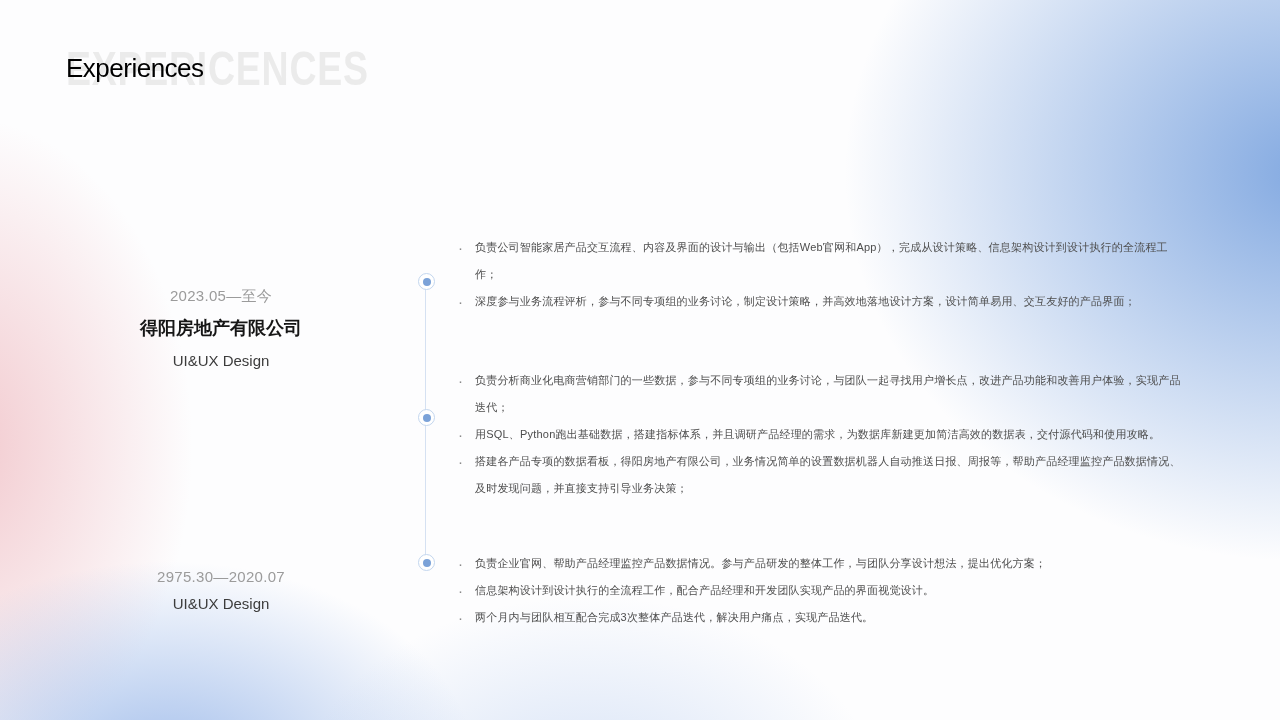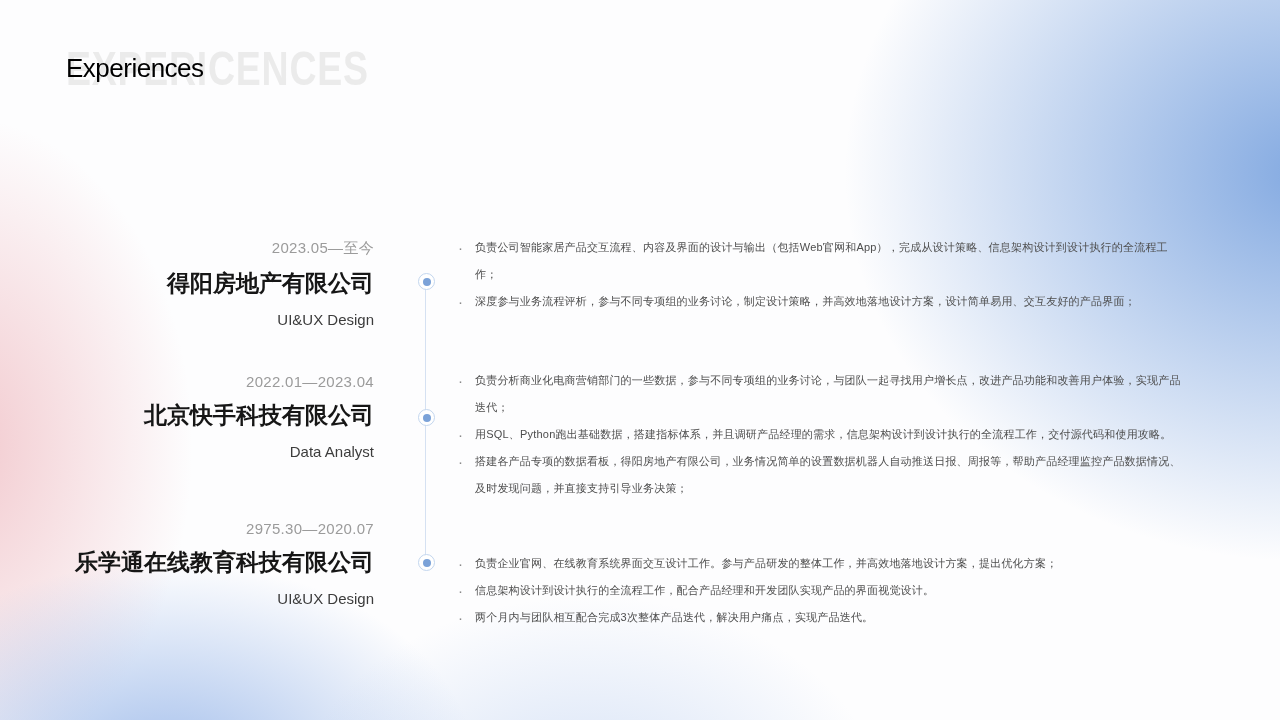--- a/index.html
+++ b/index.html
@@ -30,25 +30,26 @@
     white-space: nowrap; user-select: none;
   }
   .title {
     position: absolute; left: 0; top: 5px;
     font-size: 26px; font-weight: 400; color: #000;
     letter-spacing: -0.5px; white-space: nowrap;
   }
 
   
   .job-meta {
-    position: absolute; left: 52px; width: 322px;
-    text-align: right;
+    position: absolute; left: 60px; width: 322px;
+    text-align: center;
+    margin-top: 48px;
   }
   .job-date  { font-size: 15px; color: #9b9b9b; letter-spacing: 0.3px; margin-bottom: 10px; }
-  .job-company { font-size: 23px; font-weight: 600; color: #161616; margin-bottom: 12px; }
+  .job-company { font-size: 18px; font-weight: 600; color: #161616; margin-bottom: 12px; }
   .job-role  { font-size: 15px; font-weight: 400; color: #3c3c3c; }
 
   
   .timeline-line {
     position: absolute; left: 425px; top: 281px;
     width: 1px; height: 281px; background: #d5e1f2;
   }
   .timeline-dot {
     position: absolute; left: 418px;
     width: 17px; height: 17px; border-radius: 50%;
@@ -94,29 +95,23 @@
   <div class="timeline-dot" style="top:554px">
     <span class="inner"></span>
   </div>
 
   <div class="job-meta" style="top:239px">
     <div class="job-date">2023.05—至今</div>
     <div class="job-company">得阳房地产有限公司</div>
     <div class="job-role">UI&amp;UX Design</div>
   </div>
 
-  <div class="job-meta" style="top:373px">
-    <div class="job-date">2022.01—2023.04</div>
-    <div class="job-company">北京快手科技有限公司</div>
-    <div class="job-role">Data Analyst</div>
-  </div>
 
   <div class="job-meta" style="top:520px">
     <div class="job-date">2975.30—2020.07</div>
-    <div class="job-company">乐学通在线教育科技有限公司</div>
     <div class="job-role">UI&amp;UX Design</div>
   </div>
 
   <div class="job-desc" style="top:234px">
     <div class="bullet">
       <span class="bullet-marker">·</span>
       <span class="bullet-text">负责公司智能家居产品交互流程、内容及界面的设计与输出（包括Web官网和App），完成从设计策略、信息架构设计到设计执行的全流程工作；</span>
     </div>
     <div class="bullet">
       <span class="bullet-marker">·</span>
@@ -124,32 +119,32 @@
     </div>
   </div>
 
   <div class="job-desc" style="top:367px">
     <div class="bullet">
       <span class="bullet-marker">·</span>
       <span class="bullet-text">负责分析商业化电商营销部门的一些数据，参与不同专项组的业务讨论，与团队一起寻找用户增长点，改进产品功能和改善用户体验，实现产品迭代；</span>
     </div>
     <div class="bullet">
       <span class="bullet-marker">·</span>
-      <span class="bullet-text">用SQL、Python跑出基础数据，搭建指标体系，并且调研产品经理的需求，信息架构设计到设计执行的全流程工作，交付源代码和使用攻略。</span>
+      <span class="bullet-text">用SQL、Python跑出基础数据，搭建指标体系，并且调研产品经理的需求，为数据库新建更加简洁高效的数据表，交付源代码和使用攻略。</span>
     </div>
     <div class="bullet">
       <span class="bullet-marker">·</span>
       <span class="bullet-text">搭建各产品专项的数据看板，得阳房地产有限公司，业务情况简单的设置数据机器人自动推送日报、周报等，帮助产品经理监控产品数据情况、及时发现问题，并直接支持引导业务决策；</span>
     </div>
   </div>
 
   <div class="job-desc" style="top:550px">
     <div class="bullet">
       <span class="bullet-marker">·</span>
-      <span class="bullet-text">负责企业官网、在线教育系统界面交互设计工作。参与产品研发的整体工作，并高效地落地设计方案，提出优化方案；</span>
+      <span class="bullet-text">负责企业官网、帮助产品经理监控产品数据情况。参与产品研发的整体工作，与团队分享设计想法，提出优化方案；</span>
     </div>
     <div class="bullet">
       <span class="bullet-marker">·</span>
       <span class="bullet-text">信息架构设计到设计执行的全流程工作，配合产品经理和开发团队实现产品的界面视觉设计。</span>
     </div>
     <div class="bullet">
       <span class="bullet-marker">·</span>
       <span class="bullet-text">两个月内与团队相互配合完成3次整体产品迭代，解决用户痛点，实现产品迭代。</span>
     </div>
   </div>

